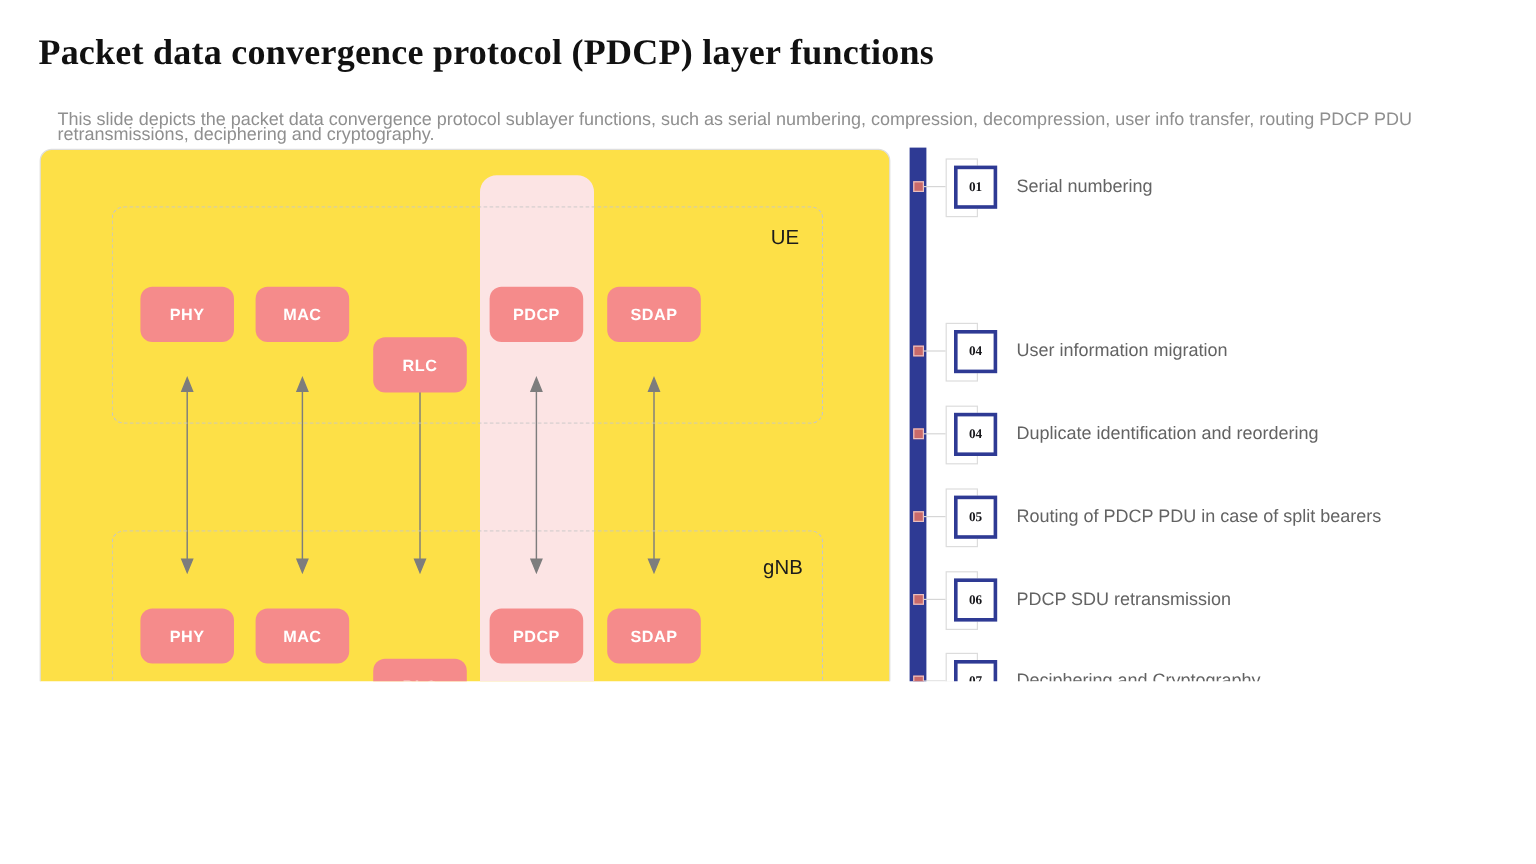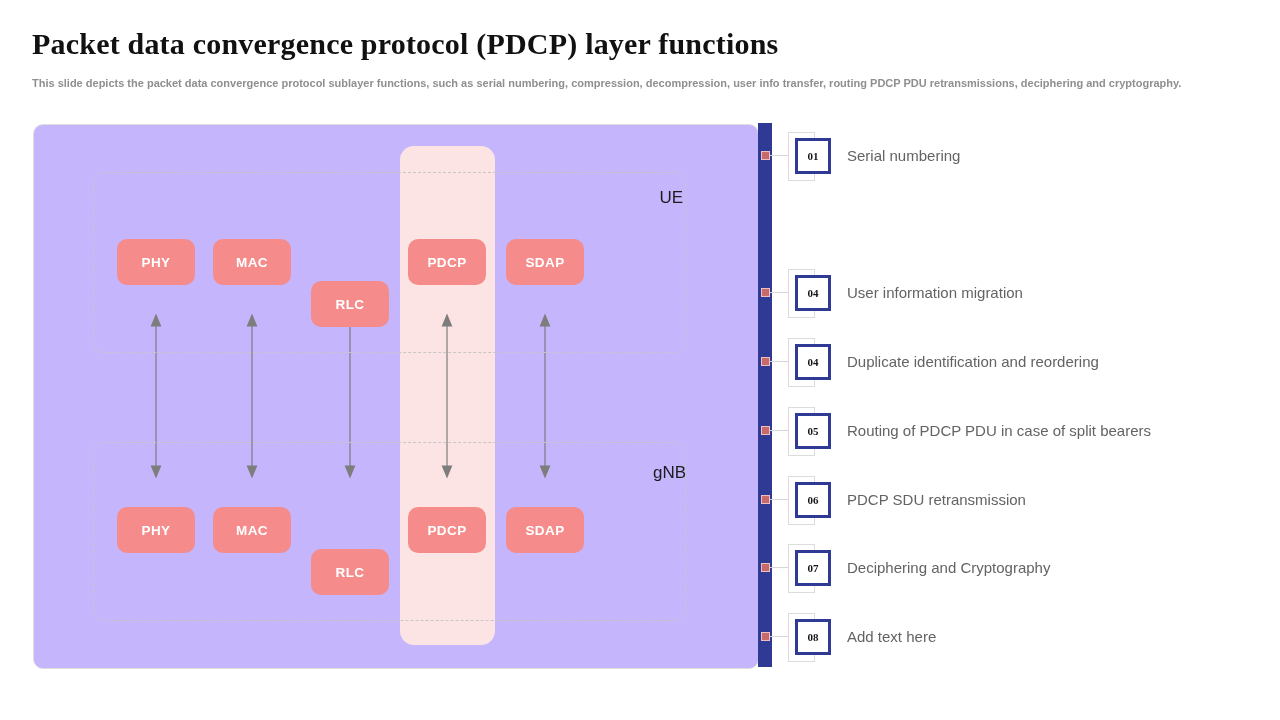--- a/index.html
+++ b/index.html
@@ -1,33 +1,33 @@
 <!DOCTYPE html>
 <html><head>
 <meta charset="utf-8">
 <style>
   html,body{margin:0;padding:0;background:#ffffff;}
   .slide{
-    position:relative;width:1280px;height:720px;background:#ffffff;overflow:hidden;
+    position:relative;width:1280px;height:568px;background:#ffffff;overflow:hidden;
     font-family:"Liberation Sans",sans-serif;
   }
   
   .title{
     position:absolute;left:32px;top:26px;margin:0;
     font-family:"Liberation Serif",serif;font-weight:bold;
     font-size:30px;line-height:36px;color:#111111;letter-spacing:.2px;
   }
   .subtitle{
-    position:absolute;left:32px;top:77px;margin:0;
-    font-size:11px;line-height:13px;color:#8f8f8f;font-weight:bold;
+    position:absolute;left:32px;top:77px;margin:16px;
+    font-size:15px;line-height:13px;color:#8f8f8f;
   }
   
   .diagram{
     position:absolute;left:33px;top:124px;width:707px;height:543px;
-    background:#c4b5fd;border:1px solid #dedede;border-radius:10px;padding-left:17px;
+    background:#fde047;border:1px solid #dedede;border-radius:10px;
   }
   .band{
     position:absolute;left:366px;top:21px;width:95px;height:499px;
     background:#fce4e4;border-radius:14px;z-index:1;
   }
   .arrows{position:absolute;left:0;top:0;z-index:2;}
   .group{
     position:absolute;left:59px;width:591px;
     border:1px dashed #c6c6c6;border-radius:10px;z-index:2;
   }

